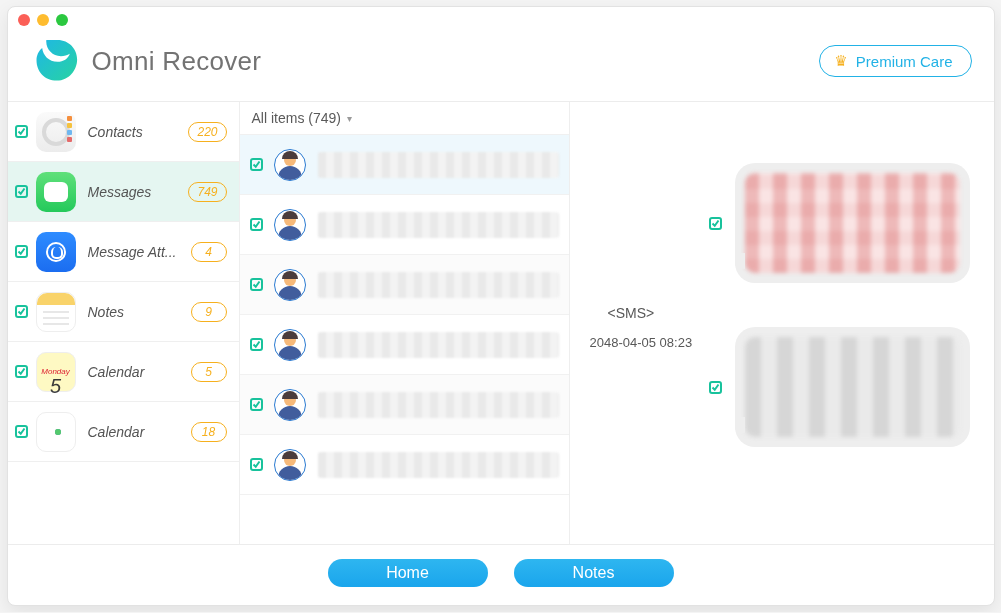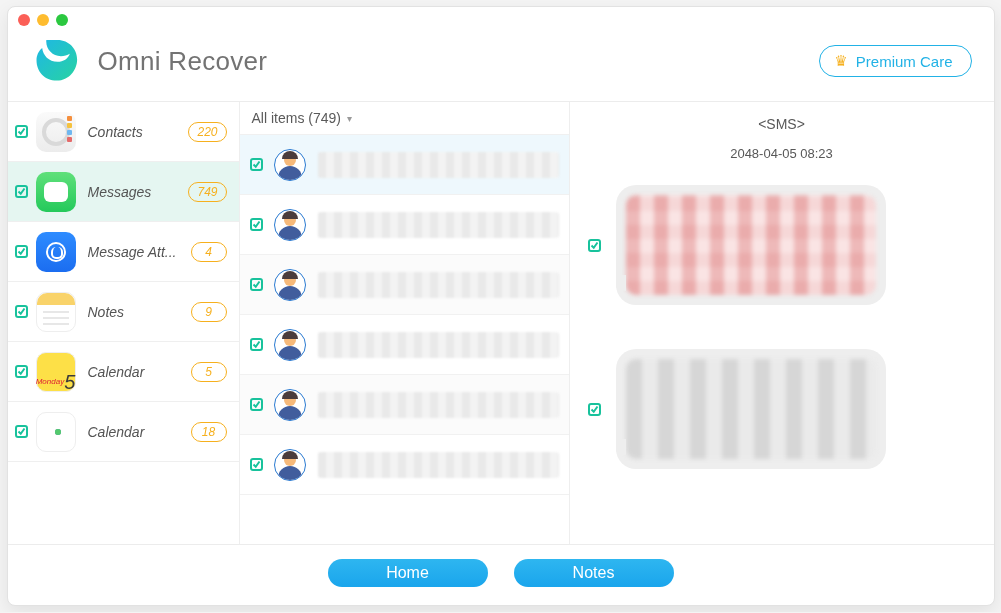--- a/index.html
+++ b/index.html
@@ -36,21 +36,21 @@
   .dot.green  { background: #2bc840; }
 
   
   .header {
     display: flex;
     align-items: center;
     justify-content: space-between;
     padding: 8px 22px 14px 22px;
     border-bottom: 1px solid #ececec;
   }
-  .brand { display: flex; align-items: center; gap: 16px; }
+  .brand { display: flex; align-items: center; gap: 10px; }
   .app-title { font-size: 26px; font-weight: 300; color: #737373; letter-spacing: .3px; }
   .premium-btn {
     border: 1.5px solid #22b2e6;
     color: #22b2e6;
     background: #fff;
     border-radius: 18px;
     padding: 6px 18px 6px 14px;
     font-size: 15px;
     display: inline-flex; align-items: center; gap: 8px;
     cursor: pointer;
@@ -143,26 +143,27 @@
   .blurbar {
     flex:1; height:26px; border-radius:3px;
     background:
       repeating-linear-gradient(90deg,#e9e9e9 0 8px,#f3f3f3 8px 16px),
       repeating-linear-gradient(0deg,#ececec 0 8px,#f5f5f5 8px 16px);
     filter: blur(1px);
   }
 
   
   .convo {
-    flex:1; display:flex; flex-direction:column;
+    flex:1; display:flex; flex-direction:row;
     min-height:0;
+    align-items:center;
   }
   .convo-head { padding: 14px 0 6px 0; text-align:center; }
   .sms-label { font-size:14px; color:#585858; }
-  .timestamp { font-size:13px; color:#585858; margin-top:14px; }
+  .timestamp { font-size:13px; color:#585858; margin-top:14px;margin-left:20px; }
   .bubbles { flex:1; overflow-y:auto; padding: 18px 24px 10px 14px; }
   .bubble-row { display:flex; align-items:center; gap:10px; margin-bottom:44px; }
   .bubble-row .chk { width:22px; display:flex; justify-content:center; }
   .bubble {
     width:270px; height:120px; border-radius:20px;
     background:#eeeeee;
     position:relative;
     overflow:hidden;
   }
   .bubble.pink::before{
@@ -212,21 +213,21 @@
   .ic-msg { background:linear-gradient(#5fe07a,#24c95b); }
   .ic-msg .sp{ width:24px;height:20px;background:#fff;border-radius:6px;position:relative;}
   .ic-msg .sp::after{content:"";position:absolute;bottom:-4px;left:5px;border:5px solid transparent;border-top-color:#fff;}
   .ic-att { background:linear-gradient(#2e8cff,#1b6df0); }
   .ic-att .clip{ width:20px;height:20px;border:2.4px solid #fff;border-radius:50%;position:relative;}
   .ic-att .clip::after{content:"";position:absolute;left:3px;top:3px;width:8px;height:10px;border:2.4px solid #fff;border-radius:5px;border-top:none;}
   .ic-notes { background:linear-gradient(#fff,#fff); border:1px solid #eee;}
   .ic-notes::before{content:"";position:absolute;top:0;left:0;right:0;height:12px;background:#f9d36a;border-radius:10px 10px 0 0;}
   .ic-notes::after{content:"";position:absolute;left:6px;right:6px;top:18px;height:2px;background:#e7e7e7;box-shadow:0 6px 0 #e7e7e7,0 12px 0 #e7e7e7;}
   .iconwrap { position:relative; }
-  .ic-cal { background:#fde047;border:1px solid #eee; font-family:Arial; text-align:center; padding-top:20px;}
+  .ic-cal { background:#fef9c3;border:1px solid #eee; font-family:Arial; text-align:center; padding-top:20px;flex-direction:column;}
   .ic-cal .dow{ color:#d23; font-size:8px; display:block; line-height:8px;}
   .ic-cal .dn{ color:#3a3a3a; font-size:20px; font-weight:300; line-height:20px;}
   .ic-rem { background:#fff;border:1px solid #eee; padding:6px;}
   .ic-rem .line{ height:2px;background:#dcdcdc;margin:5px 0;position:relative;}
   .ic-rem .line::before{content:"";position:absolute;left:-1px;top:-2px;width:6px;height:6px;border-radius:50%;}
   .ic-rem .l1::before{background:#f08f3a;}
   .ic-rem .l2::before{background:#42b3e5;}
   .ic-rem .l3::before{background:#54c96d;}
 </style>
 </head>

